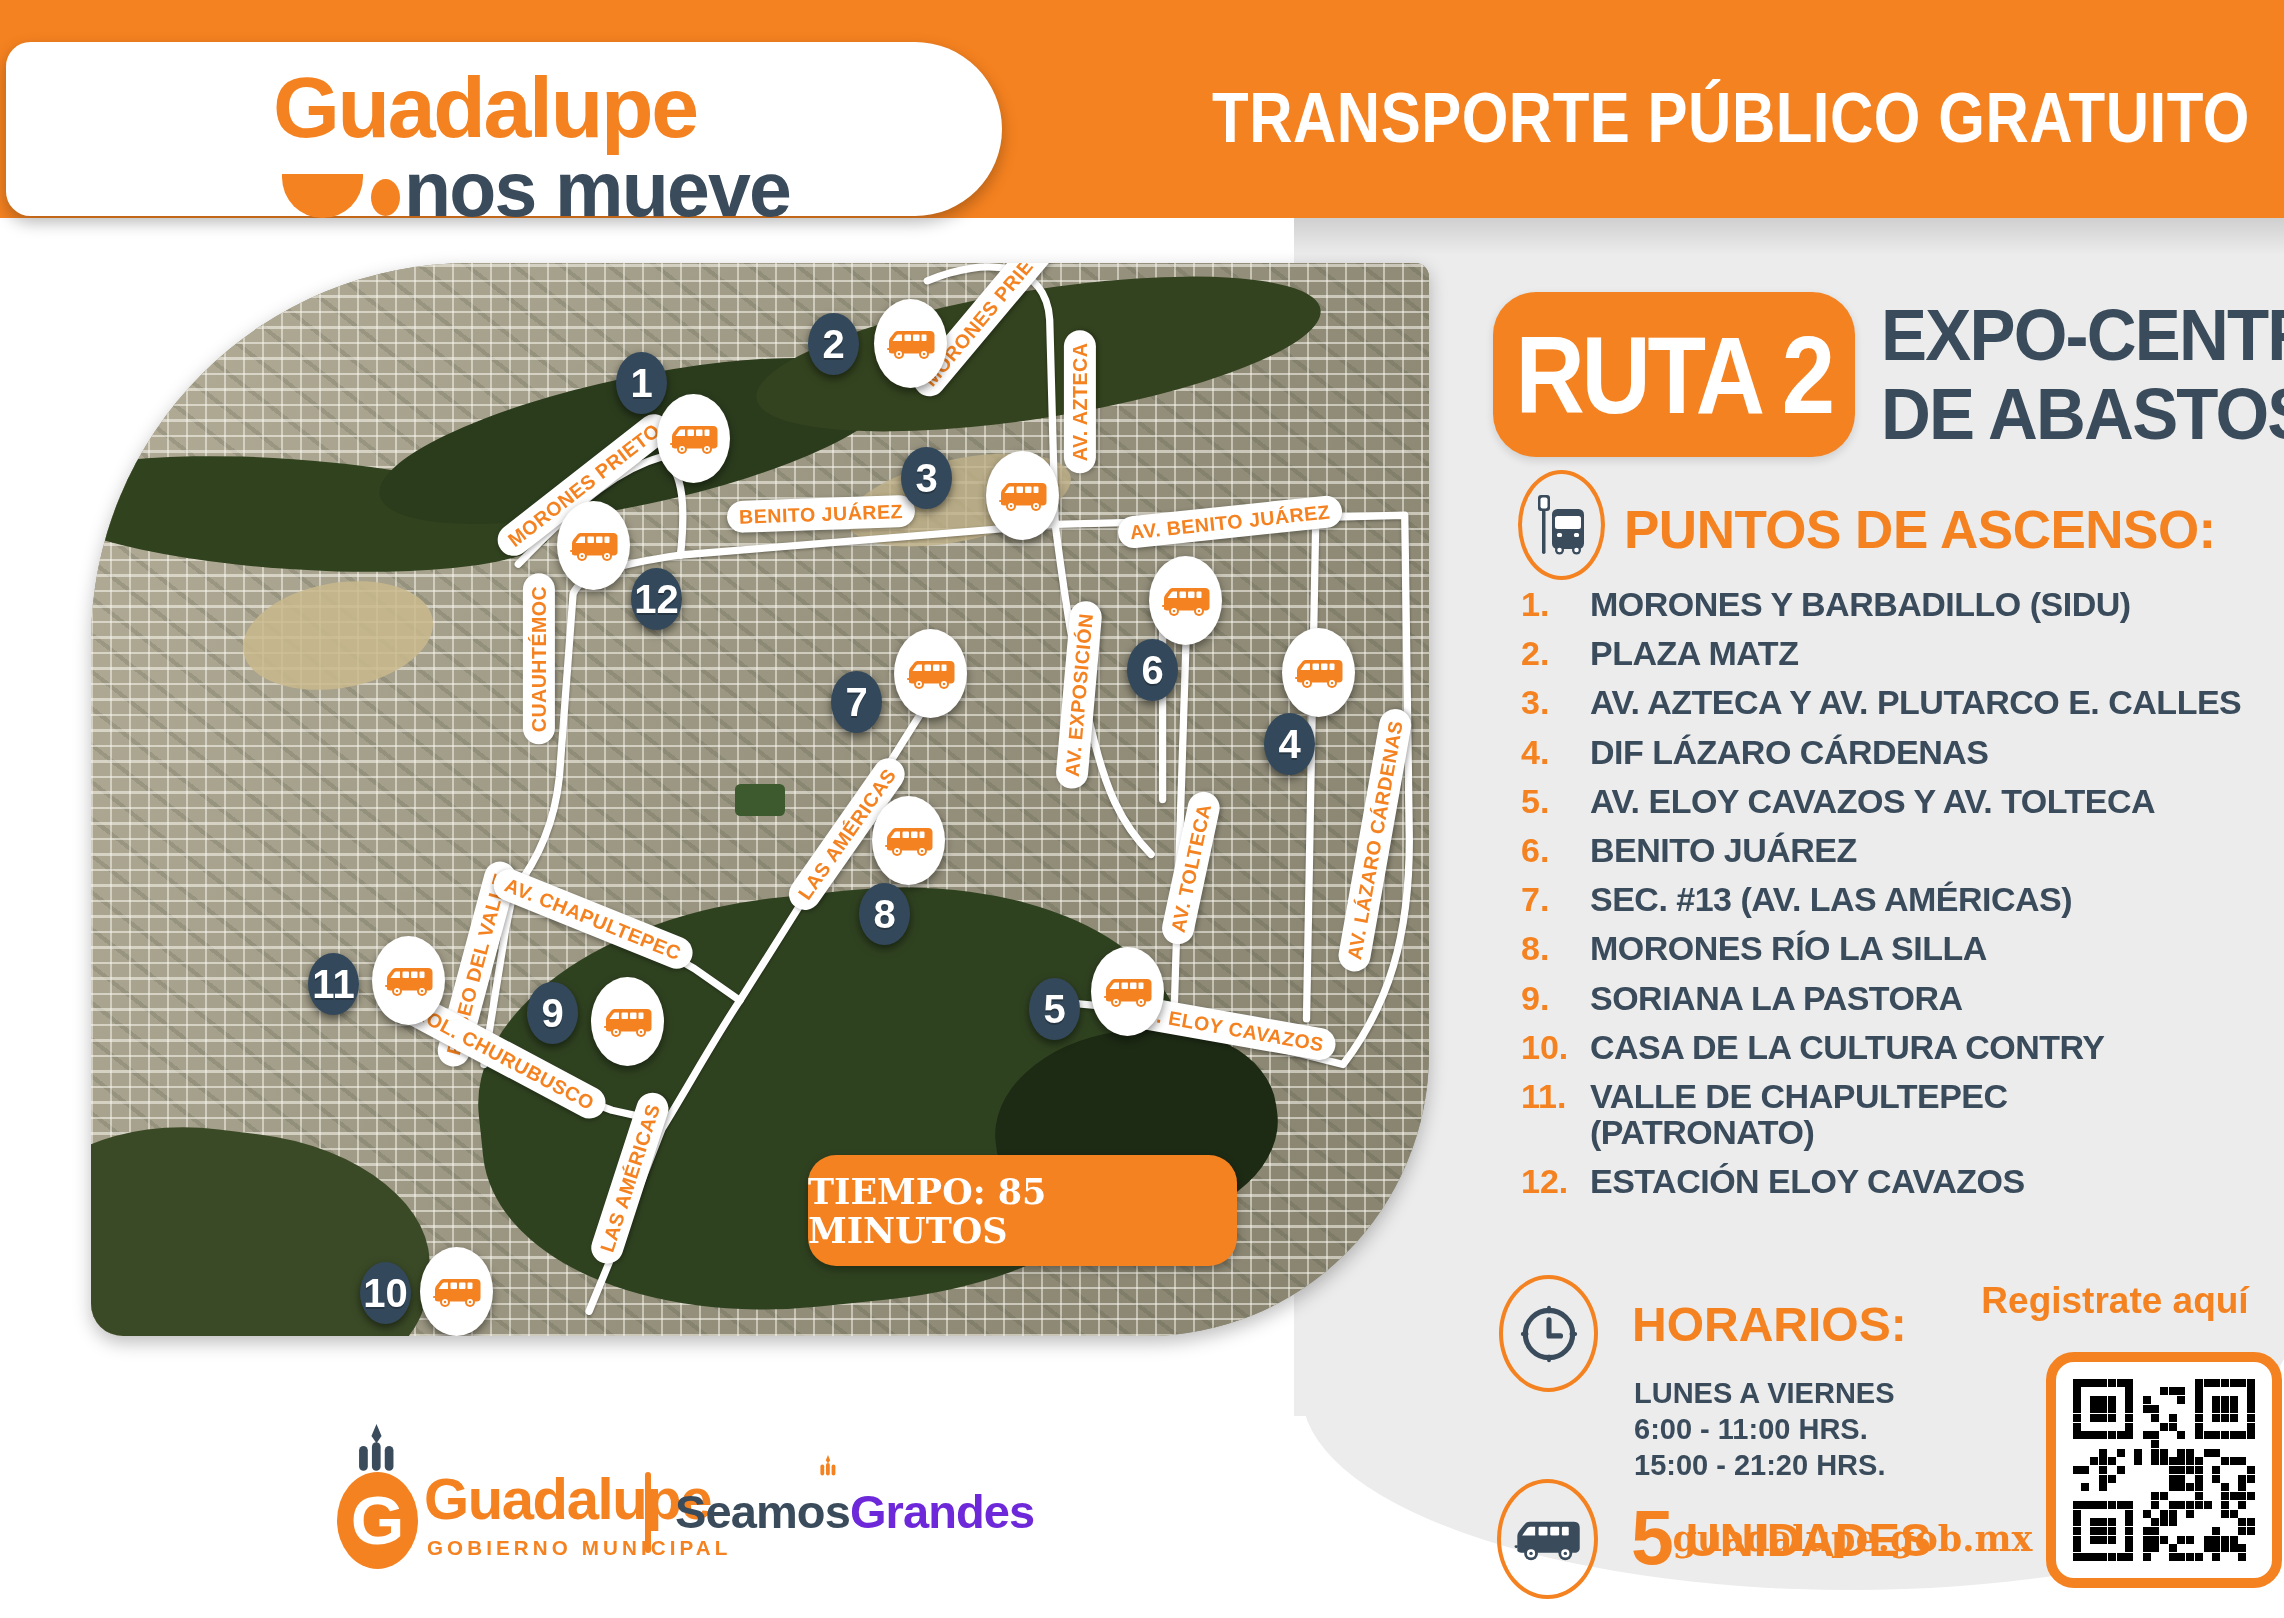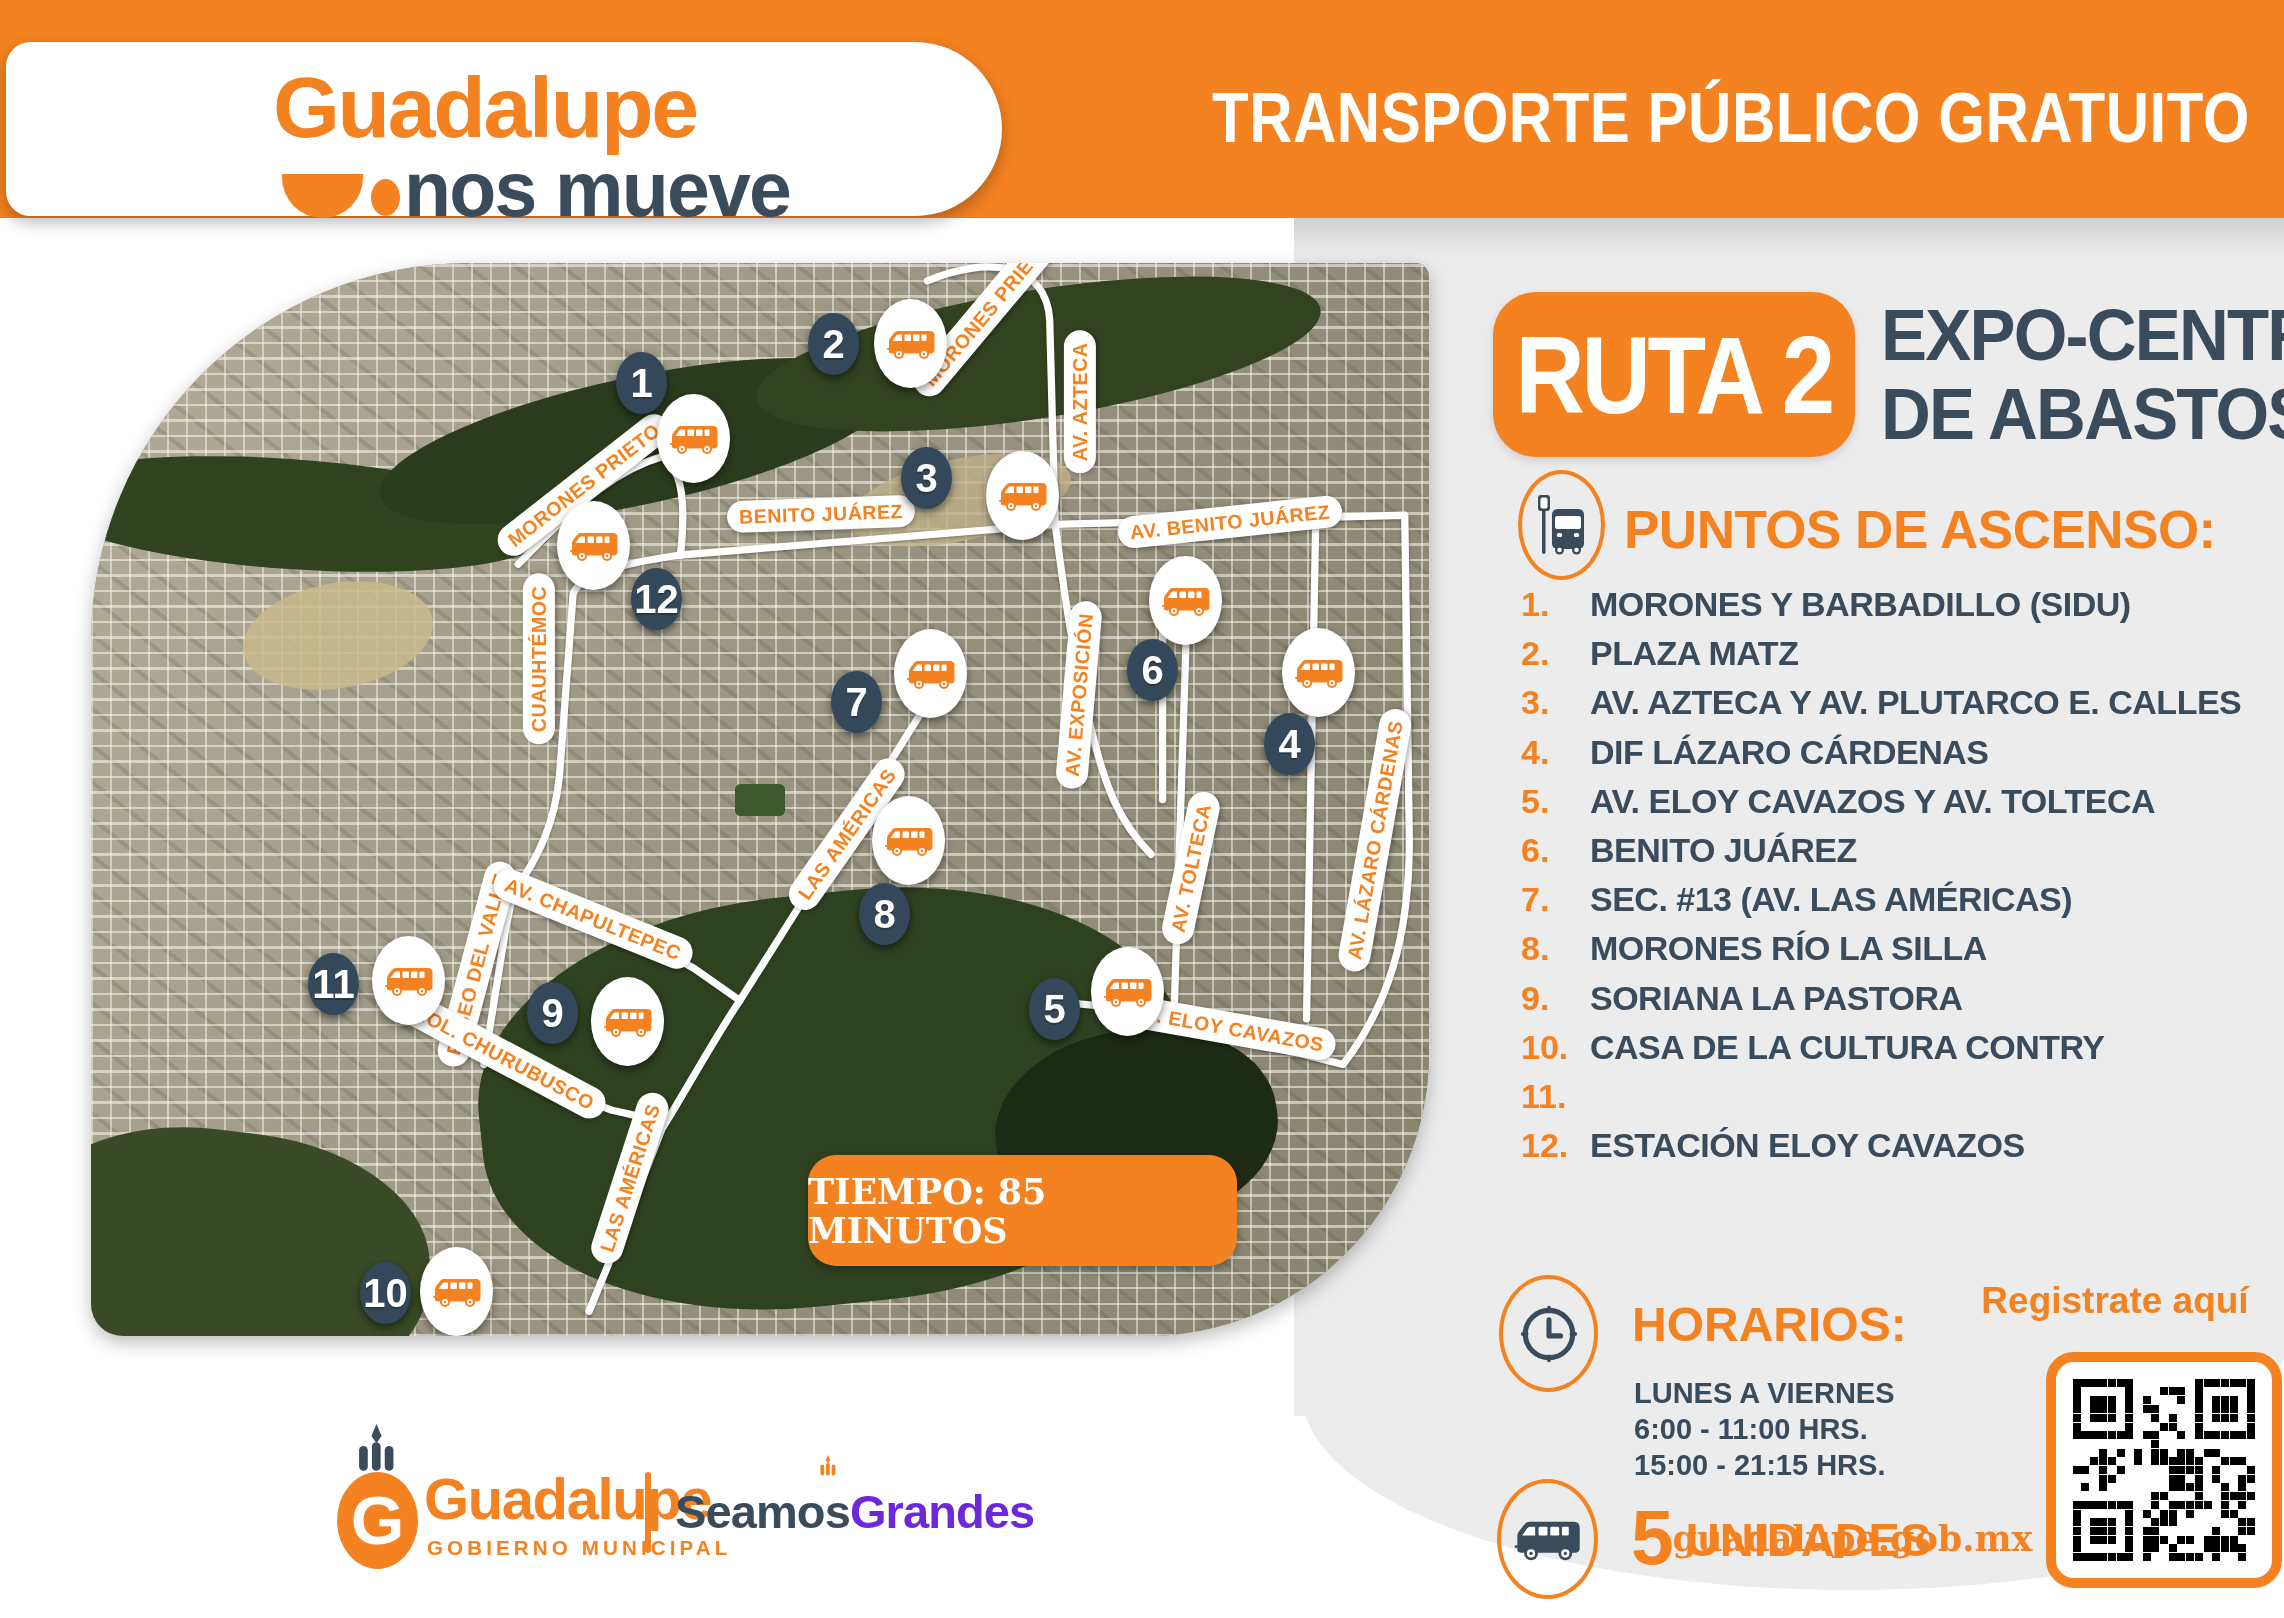--- a/index.html
+++ b/index.html
@@ -235,39 +235,43 @@
       </span>
     </div>
     <div class="stop-li">
       <span class="num">10.</span>
       <span class="txt">
         <span>CASA DE LA CULTURA CONTRY</span>
       </span>
     </div>
     <div class="stop-li">
       <span class="num">11.</span>
+      <span class="txt">
+        <span>VALLE DE CHAPULTEPEC</span>
+        <span>(PATRONATO)</span>
+      </span>
     </div>
     <div class="stop-li">
       <span class="num">12.</span>
       <span class="txt">
         <span>ESTACIÓN ELOY CAVAZOS</span>
       </span>
     </div>
   </div>
 
 <div class="abs icon-ellipse clock-ic">
   <svg width="64" height="64" style="color:#3A4B5C" viewBox="0 0 140 140">
       <use href="#clock"></use>
     </svg>
 </div>
 <div class="abs horarios-title">HORARIOS:</div>
 <div class="abs sched">
   <div>LUNES A VIERNES</div>
   <div>6:00 - 11:00 HRS.</div>
-  <div>15:00 - 21:15 HRS.</div>
+  <div>15:00 - 21:20 HRS.</div>
 </div>
 <div class="abs icon-ellipse van-ic">
   <svg width="69" height="48" style="color:#3A4B5C" viewBox="0 0 150 105">
       <use href="#van"></use>
     </svg>
 </div>
 <div class="abs unidades">
   <span class="five">5</span><span class="rest">UNIDADES</span>
 </div>
 

